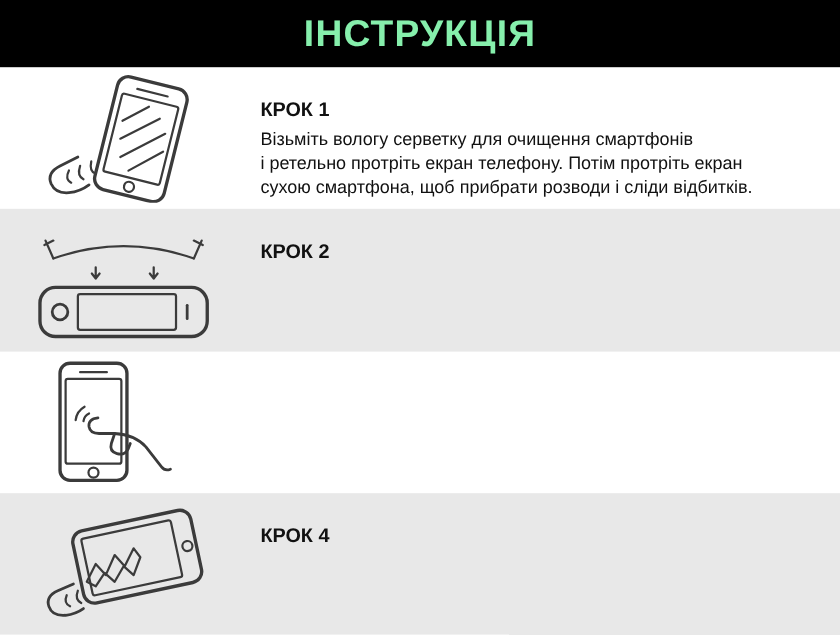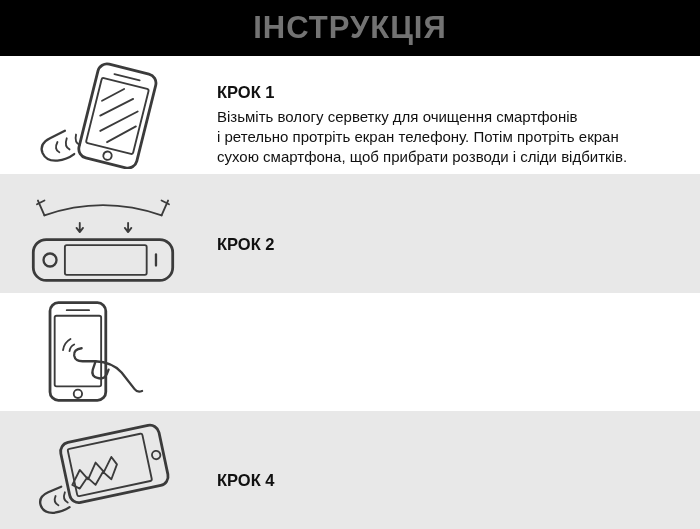--- a/index.html
+++ b/index.html
@@ -12,32 +12,32 @@
   }
   .page { width: 700px; height: 529px; display: flex; flex-direction: column; }
 
   .header {
     height: 56px; flex: 0 0 56px;
     background: #000000;
     display: flex; align-items: center; justify-content: center;
   }
   .header h1 {
     margin: 0;
-    color: #737373;
+    color: #86efac;
     font-size: 31px;
     font-weight: 800;
     letter-spacing: 1px;
   }
 
   .row {
     flex: 1 1 0;
     display: flex;
     align-items: stretch;
   }
-  .row.alt { background: #e8e8e8; align-items: center; }
+  .row.alt { background: #e8e8e8; }
 
   .illus {
     width: 205px; flex: 0 0 205px;
     display: flex; align-items: center; justify-content: center;
   }
   .illus svg { display: block; }
 
   .content {
     flex: 1;
     padding: 15px 18px 0 12px;

